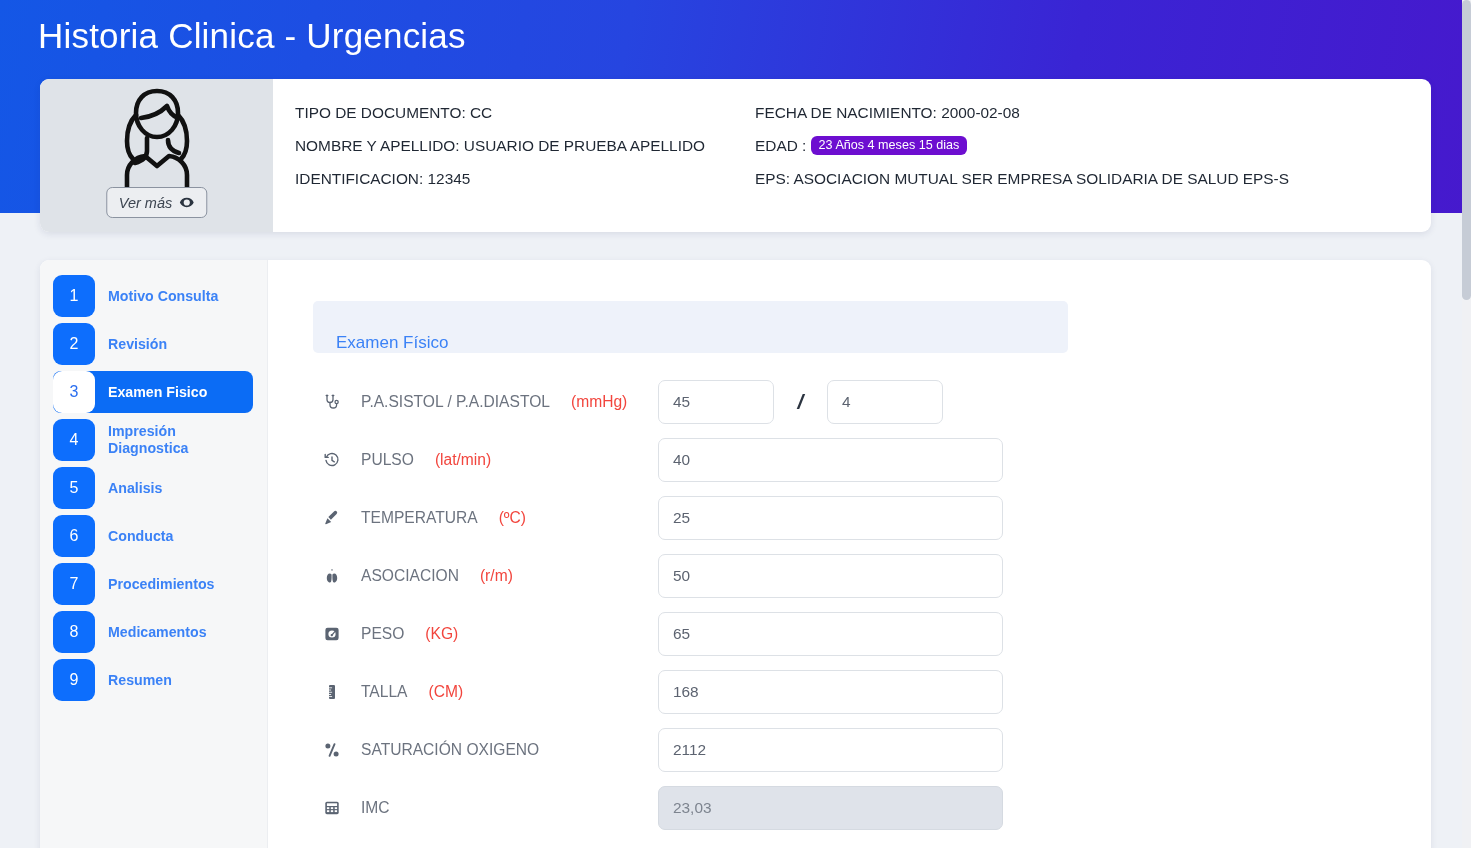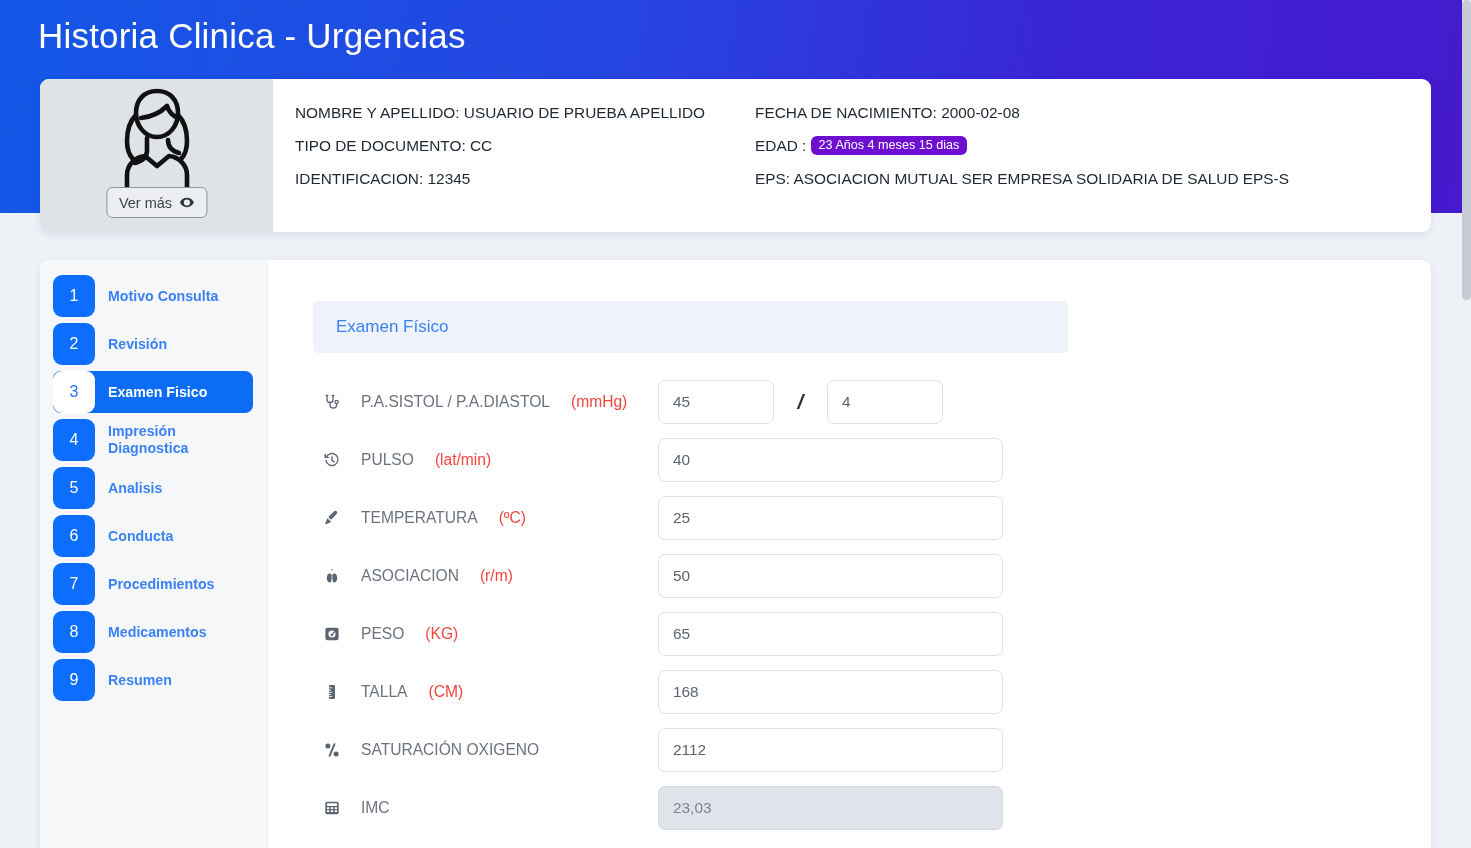--- a/index.html
+++ b/index.html
@@ -75,20 +75,21 @@
     border-radius: 6px;
     padding: 6px 11px 6px 12px;
     font-size: 14.5px;
     color: #3c4450;
     display: flex;
     align-items: center;
     gap: 6px;
     white-space: nowrap;
     cursor: pointer;
     font-family: "Liberation Sans", sans-serif;
+    font-style: italic;
   }
 
   .info-pane {
     flex: 1;
     display: flex;
     padding: 22px 0 0 22px;
   }
 
   .info-col {
     font-size: 15.4px;
@@ -182,21 +183,21 @@
     flex: 1;
     padding: 41px 0 0 45px;
   }
 
   .section-header {
     width: 755px;
     height: 52px;
     background: #eef2fa;
     border-radius: 5px;
     display: flex;
-    align-items: center;
+    align-items: flex-end;
     padding-left: 23px;
     margin-bottom: 27px;
   }
 
   .section-header-text {
     font-size: 17px;
     color: #3b82f6;
   }
 
   .form-row {
@@ -307,22 +308,22 @@
         <svg width="15" height="15" viewBox="0 0 16 16" fill="#2b3440">
           <path d="M8 3C4.5 3 1.7 5.2.6 8c1.1 2.8 3.9 5 7.4 5s6.3-2.2 7.4-5C14.3 5.2 11.5 3 8 3zm0 8.3A3.3 3.3 0 1 1 8 4.7a3.3 3.3 0 0 1 0 6.6z"></path>
           <circle cx="8" cy="8" r="1.8" fill="#eceef1"></circle>
         </svg>
       </span>
     </div>
   </div>
 
   <div class="info-pane">
     <div class="info-col info-col-left">
+      <div class="info-line">TIPO DE DOCUMENTO: CC</div>
       <div class="info-line">NOMBRE Y APELLIDO: USUARIO DE PRUEBA APELLIDO</div>
-      <div class="info-line">TIPO DE DOCUMENTO: CC</div>
       <div class="info-line">IDENTIFICACION: 12345</div>
     </div>
 
     <div class="info-col info-col-right">
       <div class="info-line">FECHA DE NACIMIENTO: 2000-02-08</div>
       <div class="info-line">
         <span>EDAD :</span>
         <span class="age-badge">23 Años 4 meses 15 dias</span>
       </div>
       <div class="info-line">EPS: ASOCIACION MUTUAL SER EMPRESA SOLIDARIA DE SALUD EPS-S</div>

